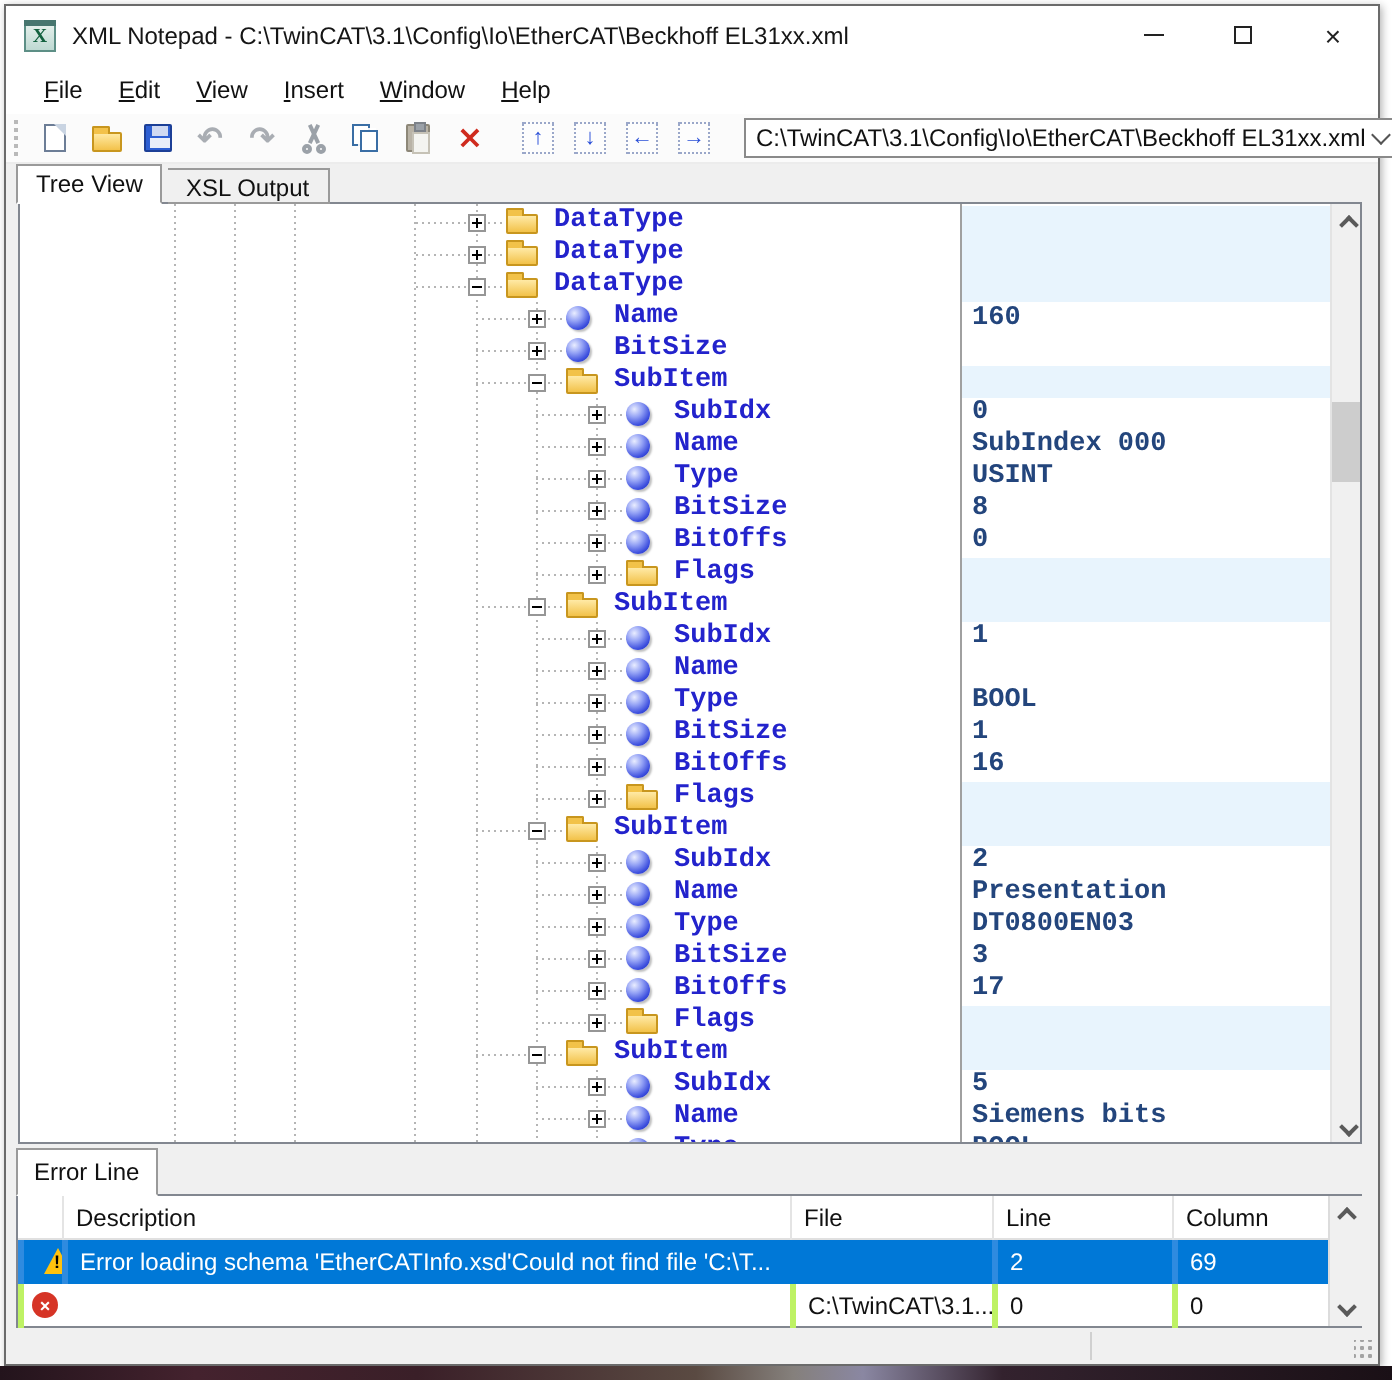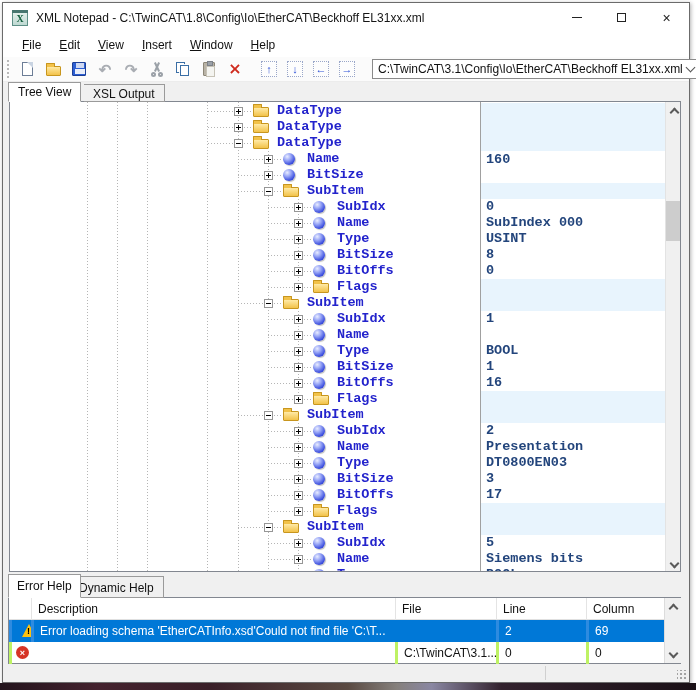--- a/index.html
+++ b/index.html
@@ -158,21 +158,21 @@
 </style>
 </head>
 <body>
 
 <div id="app-window">
 
   <div id="titlebar">
     <div id="app-icon">
         <span class="ltr">X</span>
       </div>
-    <div id="title-text">XML Notepad - C:\TwinCAT\1.8\Config\Io\EtherCAT\Beckhoff EL31xx.xml</div>
+    <div id="title-text">XML Notepad - C:\TwinCAT\3.1\Config\Io\EtherCAT\Beckhoff EL31xx.xml</div>
     <div id="win-buttons">
       <div class="win-btn">
           <div class="glyph-min"></div>
         </div>
       <div class="win-btn">
           <div class="glyph-max"></div>
         </div>
       <div class="win-btn">
           <span class="glyph-close">×</span>
         </div>
@@ -475,22 +475,21 @@
           <div class="chev up"></div>
         </div>
       <div class="sb-thumb" style="top:99px;height:40px"></div>
       <div class="sb-btn" style="top:454px">
           <div class="chev down"></div>
         </div>
     </div>
   </div>
 
   <div id="bottom-tabs">
-    <div id="tab-errorlist">Error Help</div>
-    <div id="tab-dynhelp">Dynamic Help</div>
+    <div id="tab-errorlist">Error Line</div>
   </div>
 
   <div id="error-table">
     <div class="ehdr">
       <div class="ecell c-icon"></div>
       <div class="ecell c-desc">Description</div>
       <div class="ecell c-file">File</div>
       <div class="ecell c-line">Line</div>
       <div class="ecell c-col">Column</div>
     </div>

